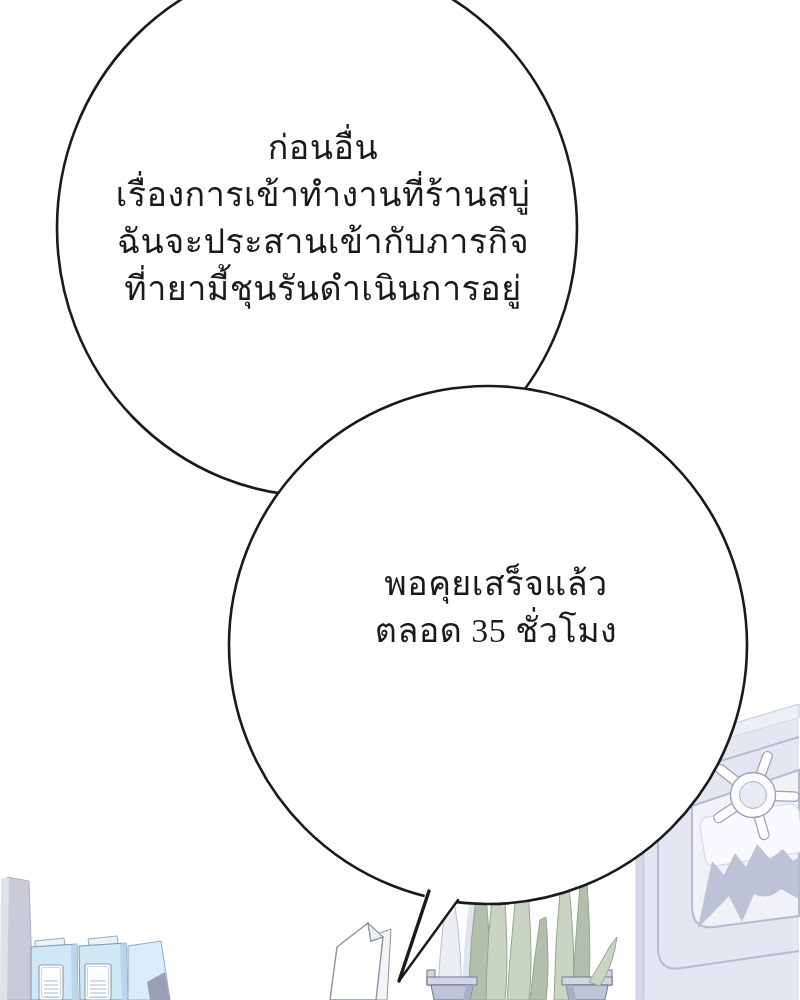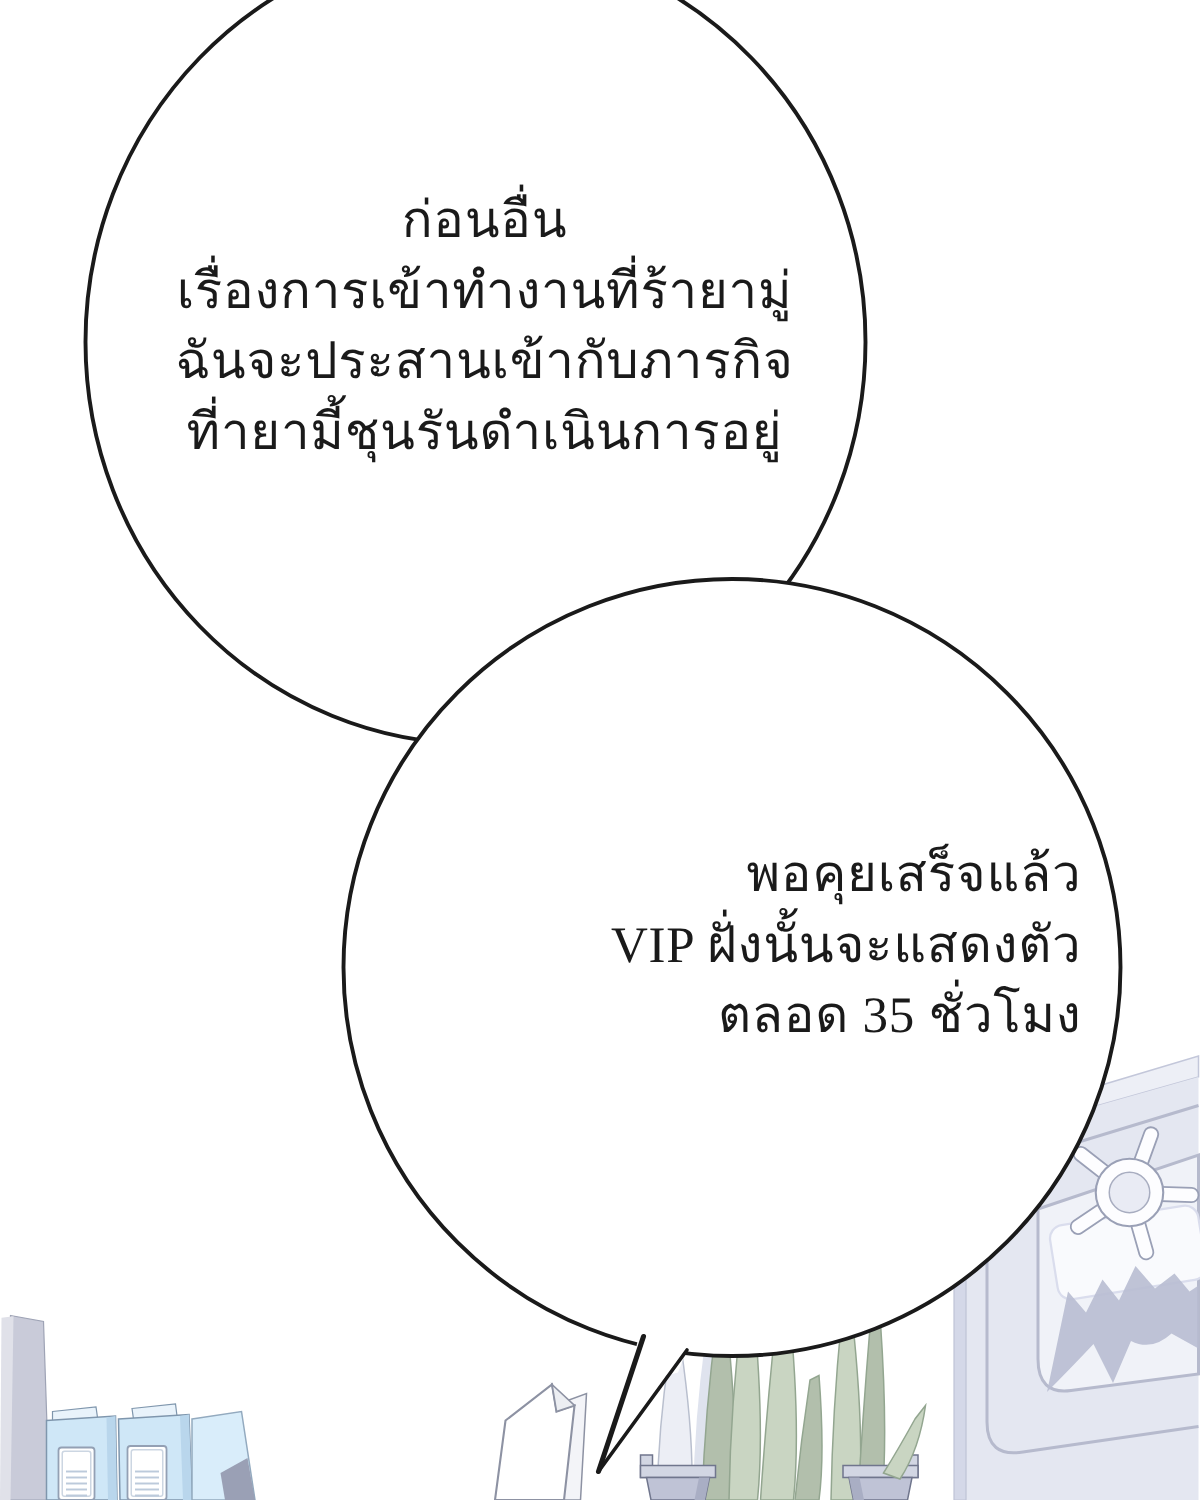--- a/index.html
+++ b/index.html
@@ -15,21 +15,21 @@
   .speech{
     position:absolute;
     text-align:center;
     color:var(--ink,#1a1a1a);
     font-size:34px;
     line-height:47px;
     letter-spacing:.5px;
   }
   .speech .line{white-space:nowrap;}
   .speech-1{left:93px;top:124px;width:460px;}
-  .speech-2{left:251px;top:560px;width:470px;text-align:right;}
+  .speech-2{left:261px;top:560px;width:470px;}
 </style>
 </head>
 <body>
 
 <div class="stage">
 
   <svg class="art" viewBox="0 0 800 1000" aria-hidden="true">
 
     <g>
       <polygon points="7,877 29,881 33,1000 1,1000" style="fill:var(--slab-gray);stroke:#9ea3b5;stroke-width:.8"></polygon>
@@ -127,24 +127,23 @@
     <circle cx="488" cy="645" r="259" style="fill:var(--bubble-fill);stroke:var(--ink);stroke-width:2.6"></circle>
     <g>
       <polygon points="427,886 460,894 452,915 418,924" style="fill:var(--bubble-fill)"></polygon>
       <path d="M 429,891 L 399,981" style="fill:none;stroke:var(--ink);stroke-width:3.4;stroke-linecap:round"></path>
       <path d="M 458,900 L 399,981" style="fill:none;stroke:var(--ink);stroke-width:2.4;stroke-linecap:round"></path>
     </g>
   </svg>
 
   <div class="speech speech-1">
     <div class="line">ก่อนอื่น</div>
-    <div class="line">เรื่องการเข้าทำงานที่ร้ายามู่</div>
+    <div class="line">เรื่องการเข้าทำงานที่ร้านสบู่</div>
     <div class="line">ฉันจะประสานเข้ากับภารกิจ</div>
     <div class="line">ที่ายามี้ชุนรันดำเนินการอยู่</div>
   </div>
 
   <div class="speech speech-2">
     <div class="line">พอคุยเสร็จแล้ว</div>
-    <div class="line">VIP ฝั่งนั้นจะแสดงตัว</div>
     <div class="line">ตลอด 35 ชั่วโมง</div>
   </div>
 
 </div>
 
 </body></html>

